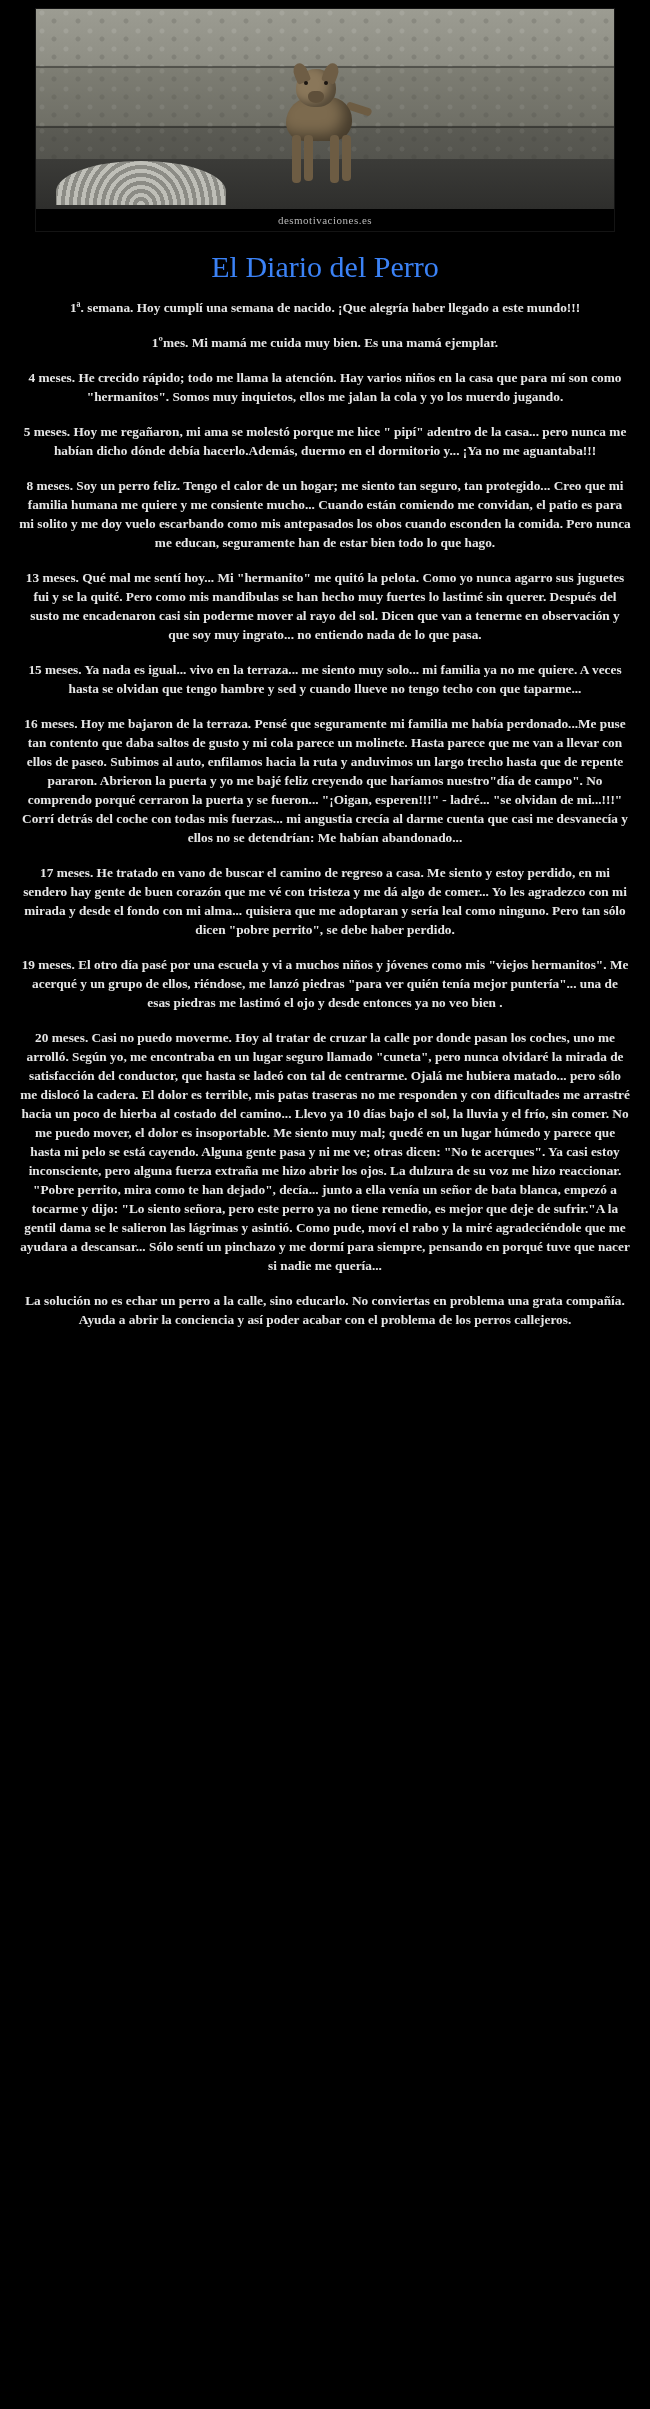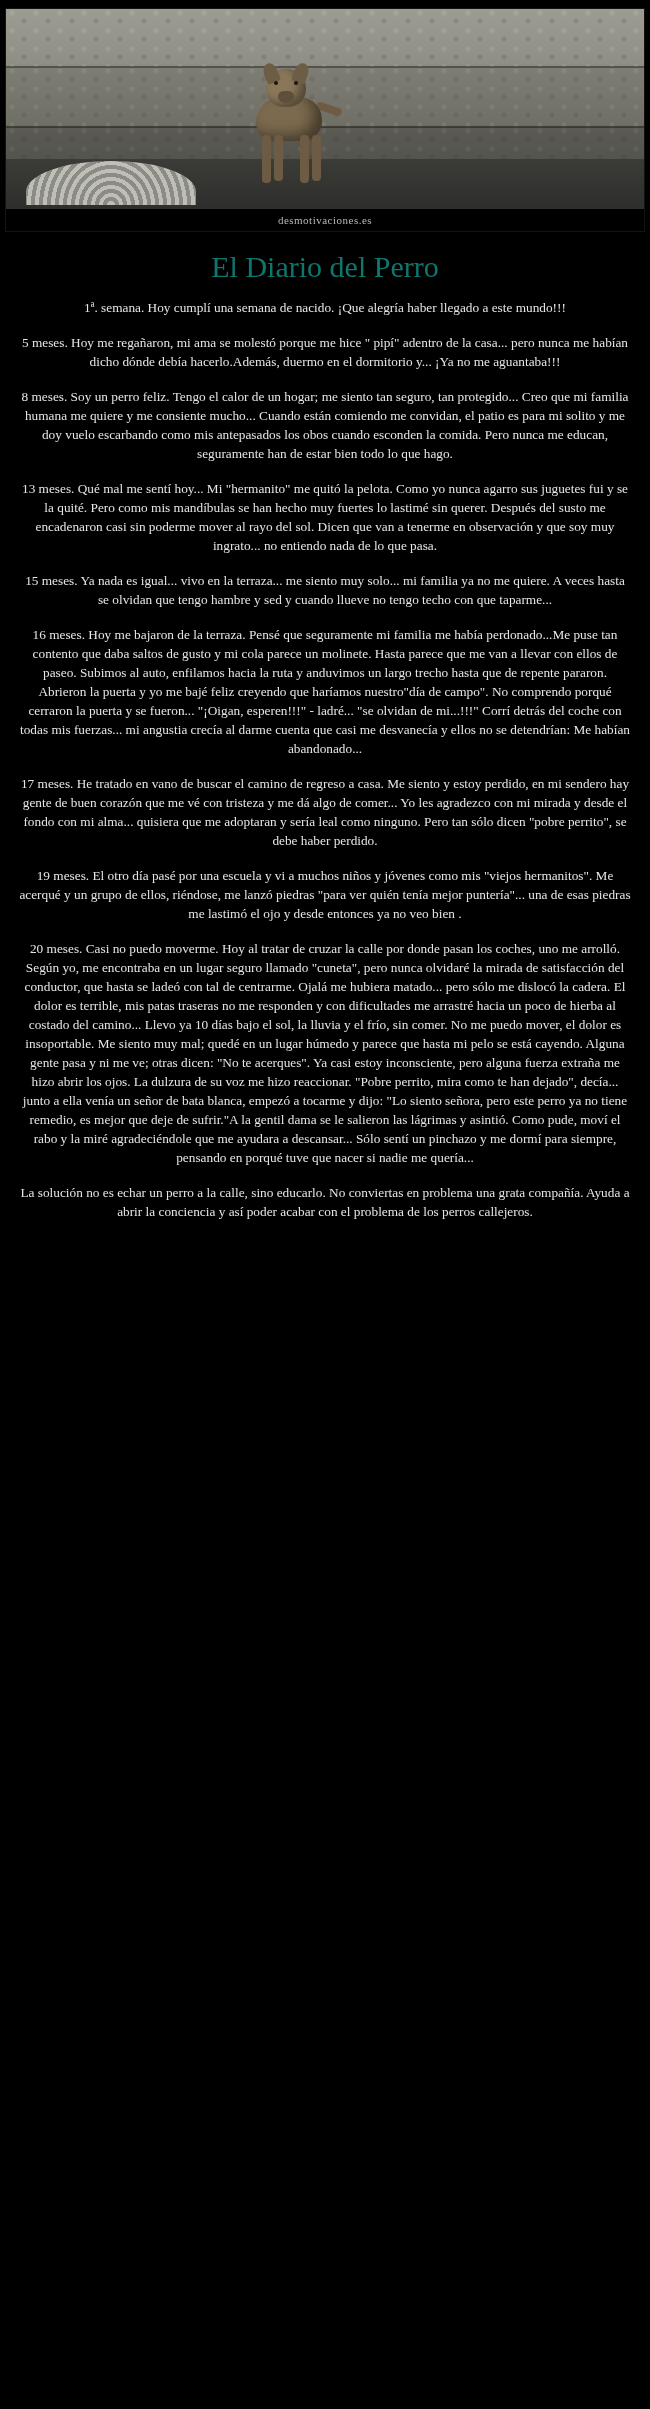--- a/index.html
+++ b/index.html
@@ -13,21 +13,21 @@
     font-family: "Liberation Serif", serif;
     color: #e8e8e8;
   }
   .page {
     width: 650px;
     margin: 0 auto;
     padding-top: 8px;
     box-sizing: border-box;
   }
   .image-block {
-    width: 640px;
+    width: 580px;
     margin: 0 auto;
     position: relative;
     background: #2b2b2b;
     border: 1px solid #141414;
     box-sizing: border-box;
   }
   .photo {
     width: 100%;
     height: 200px;
     position: relative;
@@ -143,36 +143,37 @@
   .watermark {
     color: #b9b9b9;
     font-size: 11px;
     letter-spacing: 0.5px;
     font-family: "Liberation Serif", serif;
   }
   .title {
     text-align: center;
     font-size: 30px;
     font-weight: normal;
-    color: #0f766e;
+    color: #3b82f6;
     margin: 18px 0 14px 0;
     font-family: "Liberation Serif", serif;
   }
   .body-text {
     width: 612px;
     margin: 0 auto;
     padding-bottom: 28px;
   }
   .para {
     text-align: center;
     font-size: 13.3px;
     line-height: 19px;
     color: #e6e6e6;
     margin: 0 0 16px 0;
     white-space: pre-line;
+    font-weight: bold;
   }
   .para.last { margin-bottom: 0; }
 </style>
 </head>
 <body>
 
 <div class="page">
 
   <div class="image-block">
     <div class="photo">
@@ -200,20 +201,22 @@
     </div>
     <div class="watermark-bar">
       <span class="watermark">desmotivaciones.es</span>
     </div>
   </div>
 
   <h1 class="title">El Diario del Perro</h1>
 
   <div class="body-text">
     <p class="para">1ª. semana. Hoy cumplí una semana de nacido. ¡Que alegría haber llegado a este mundo!!!</p>
+    <p class="para">1ºmes. Mi mamá me cuida muy bien. Es una mamá ejemplar.</p>
+    <p class="para">4 meses. He crecido rápido; todo me llama la atención. Hay varios niños en la casa que para mí son como "hermanitos". Somos muy inquietos, ellos me jalan la cola y yo los muerdo jugando.</p>
     <p class="para">5 meses. Hoy me regañaron, mi ama se molestó porque me hice " pipí" adentro de la casa... pero nunca me habían dicho dónde debía hacerlo.Además, duermo en el dormitorio y... ¡Ya no me aguantaba!!!</p>
     <p class="para">8 meses. Soy un perro feliz. Tengo el calor de un hogar; me siento tan seguro, tan protegido... Creo que mi familia humana me quiere y me consiente mucho... Cuando están comiendo me convidan, el patio es para mi solito y me doy vuelo escarbando como mis antepasados los obos cuando esconden la comida. Pero nunca me educan, seguramente han de estar bien todo lo que hago.</p>
     <p class="para">13 meses. Qué mal me sentí hoy... Mi "hermanito" me quitó la pelota. Como yo nunca agarro sus juguetes fui y se la quité. Pero como mis mandíbulas se han hecho muy fuertes lo lastimé sin querer. Después del susto me encadenaron casi sin poderme mover al rayo del sol. Dicen que van a tenerme en observación y que soy muy ingrato... no entiendo nada de lo que pasa.</p>
     <p class="para">15 meses. Ya nada es igual... vivo en la terraza... me siento muy solo... mi familia ya no me quiere. A veces hasta se olvidan que tengo hambre y sed y cuando llueve no tengo techo con que taparme...</p>
     <p class="para">16 meses. Hoy me bajaron de la terraza. Pensé que seguramente mi familia me había perdonado...Me puse tan contento que daba saltos de gusto y mi cola parece un molinete. Hasta parece que me van a llevar con ellos de paseo. Subimos al auto, enfilamos hacia la ruta y anduvimos un largo trecho hasta que de repente pararon. Abrieron la puerta y yo me bajé feliz creyendo que haríamos nuestro"día de campo". No comprendo porqué cerraron la puerta y se fueron... "¡Oigan, esperen!!!" - ladré... "se olvidan de mi...!!!" Corrí detrás del coche con todas mis fuerzas... mi angustia crecía al darme cuenta que casi me desvanecía y ellos no se detendrían: Me habían abandonado...</p>
     <p class="para">17 meses. He tratado en vano de buscar el camino de regreso a casa. Me siento y estoy perdido, en mi sendero hay gente de buen corazón que me vé con tristeza y me dá algo de comer... Yo les agradezco con mi mirada y desde el fondo con mi alma... quisiera que me adoptaran y sería leal como ninguno. Pero tan sólo dicen "pobre perrito", se debe haber perdido.</p>
     <p class="para">19 meses. El otro día pasé por una escuela y vi a muchos niños y jóvenes como mis "viejos hermanitos". Me acerqué y un grupo de ellos, riéndose, me lanzó piedras "para ver quién tenía mejor puntería"... una de esas piedras me lastimó el ojo y desde entonces ya no veo bien .</p>
     <p class="para">20 meses. Casi no puedo moverme. Hoy al tratar de cruzar la calle por donde pasan los coches, uno me arrolló. Según yo, me encontraba en un lugar seguro llamado "cuneta", pero nunca olvidaré la mirada de satisfacción del conductor, que hasta se ladeó con tal de centrarme. Ojalá me hubiera matado... pero sólo me dislocó la cadera. El dolor es terrible, mis patas traseras no me responden y con dificultades me arrastré hacia un poco de hierba al costado del camino... Llevo ya 10 días bajo el sol, la lluvia y el frío, sin comer. No me puedo mover, el dolor es insoportable. Me siento muy mal; quedé en un lugar húmedo y parece que hasta mi pelo se está cayendo. Alguna gente pasa y ni me ve; otras dicen: "No te acerques". Ya casi estoy inconsciente, pero alguna fuerza extraña me hizo abrir los ojos. La dulzura de su voz me hizo reaccionar. "Pobre perrito, mira como te han dejado", decía... junto a ella venía un señor de bata blanca, empezó a tocarme y dijo: "Lo siento señora, pero este perro ya no tiene remedio, es mejor que deje de sufrir."A la gentil dama se le salieron las lágrimas y asintió. Como pude, moví el rabo y la miré agradeciéndole que me ayudara a descansar... Sólo sentí un pinchazo y me dormí para siempre, pensando en porqué tuve que nacer si nadie me quería...</p>
     <p class="para last">La solución no es echar un perro a la calle, sino educarlo. No conviertas en problema una grata compañía. Ayuda a abrir la conciencia y así poder acabar con el problema de los perros callejeros.</p>
   </div>

